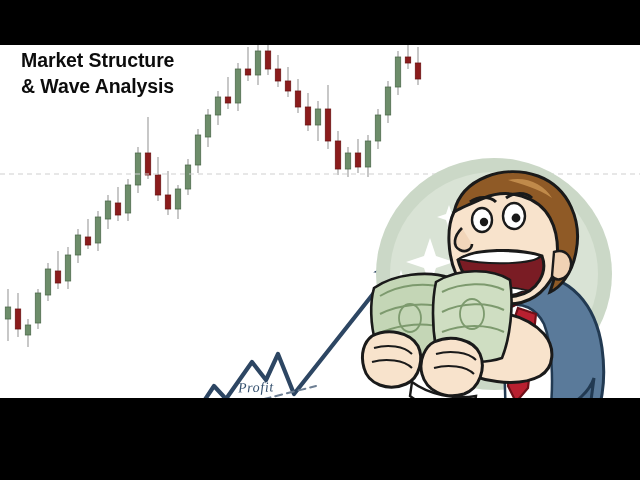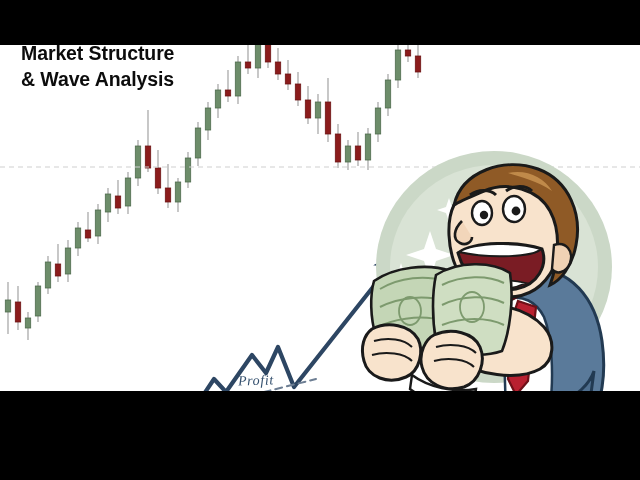--- a/index.html
+++ b/index.html
@@ -8,21 +8,21 @@
     background:#000; overflow:hidden;
     font-family:"Liberation Sans", sans-serif;
   }
   #stage { position:relative; width:640px; height:480px; background:#000; }
 
   .letterbox { position:absolute; left:0; width:640px; background:#000; z-index:40; }
   #bar-top { top:0; height:45px; }
   #bar-bottom { bottom:0; height:47px; }
 
   #content {
-    position:absolute; left:0; top:27px;
+    position:absolute; left:0; top:34px;
     width:640px; height:364px;
     background:#ffffff; overflow:hidden;
   }
 
   
   #title {
     position:absolute; left:21px; top:14px;
     z-index:20;
     font-size:19.5px; font-weight:bold; line-height:1.32;
     color:#0c0c0c; letter-spacing:-0.1px;

